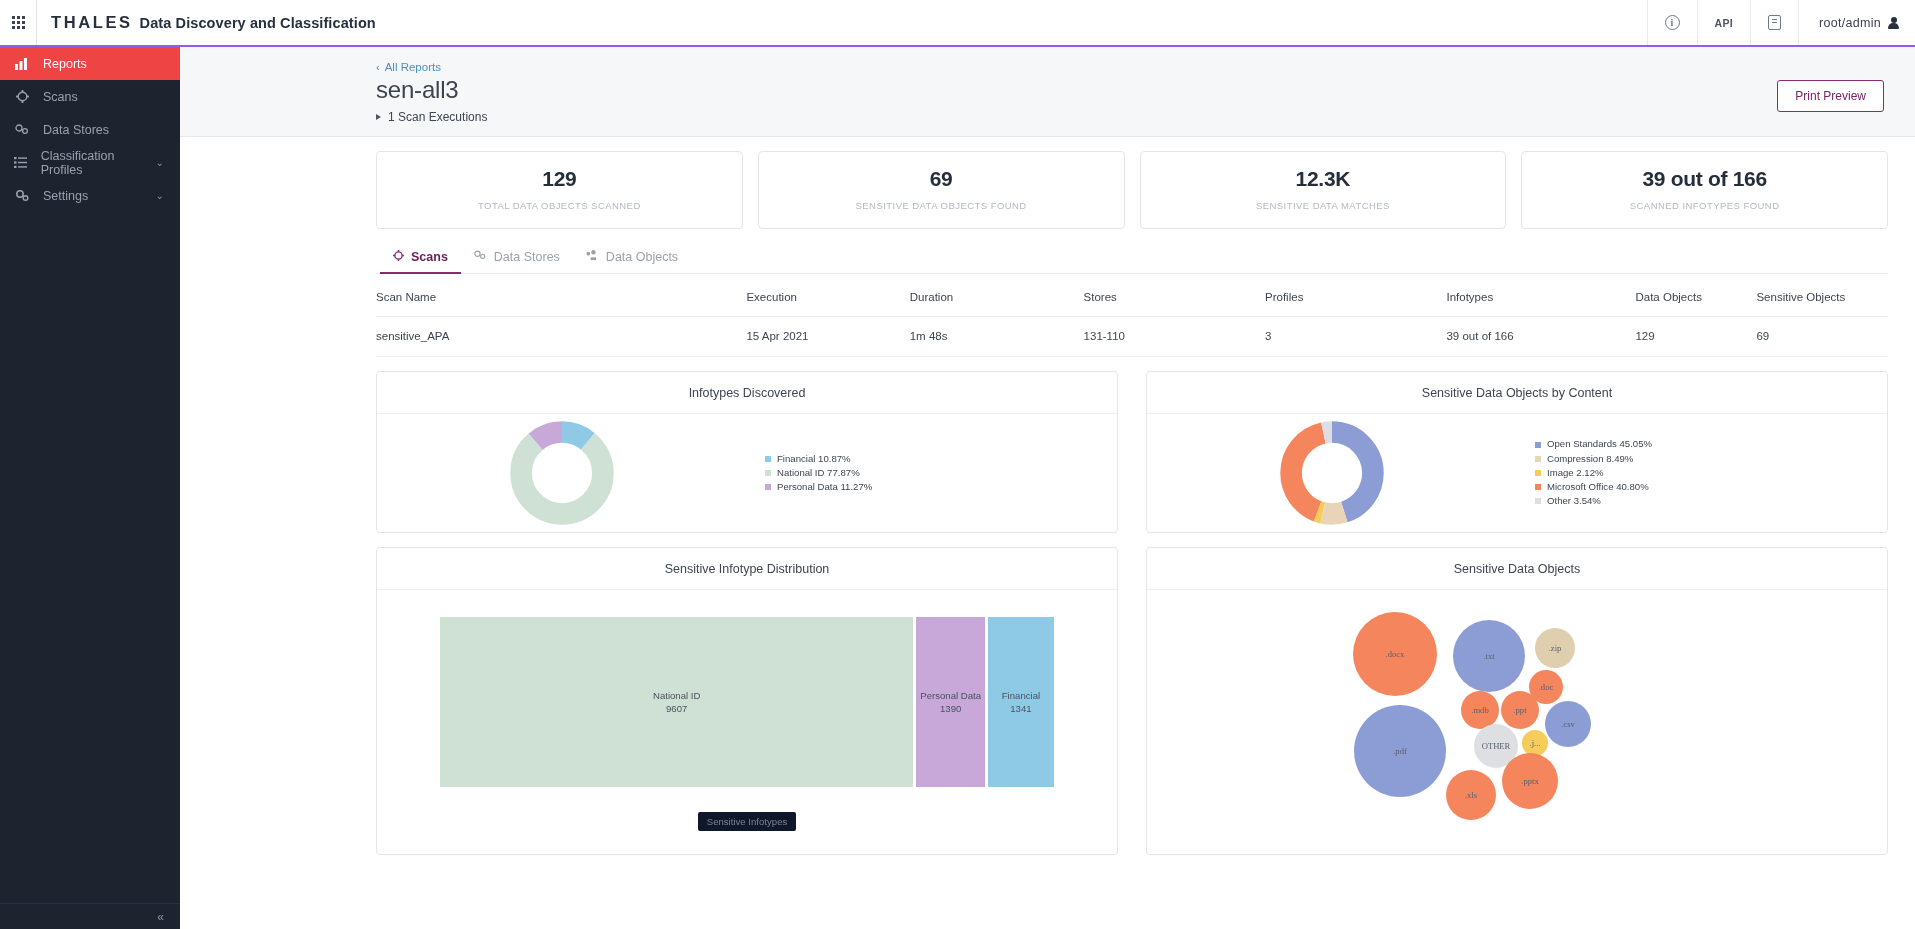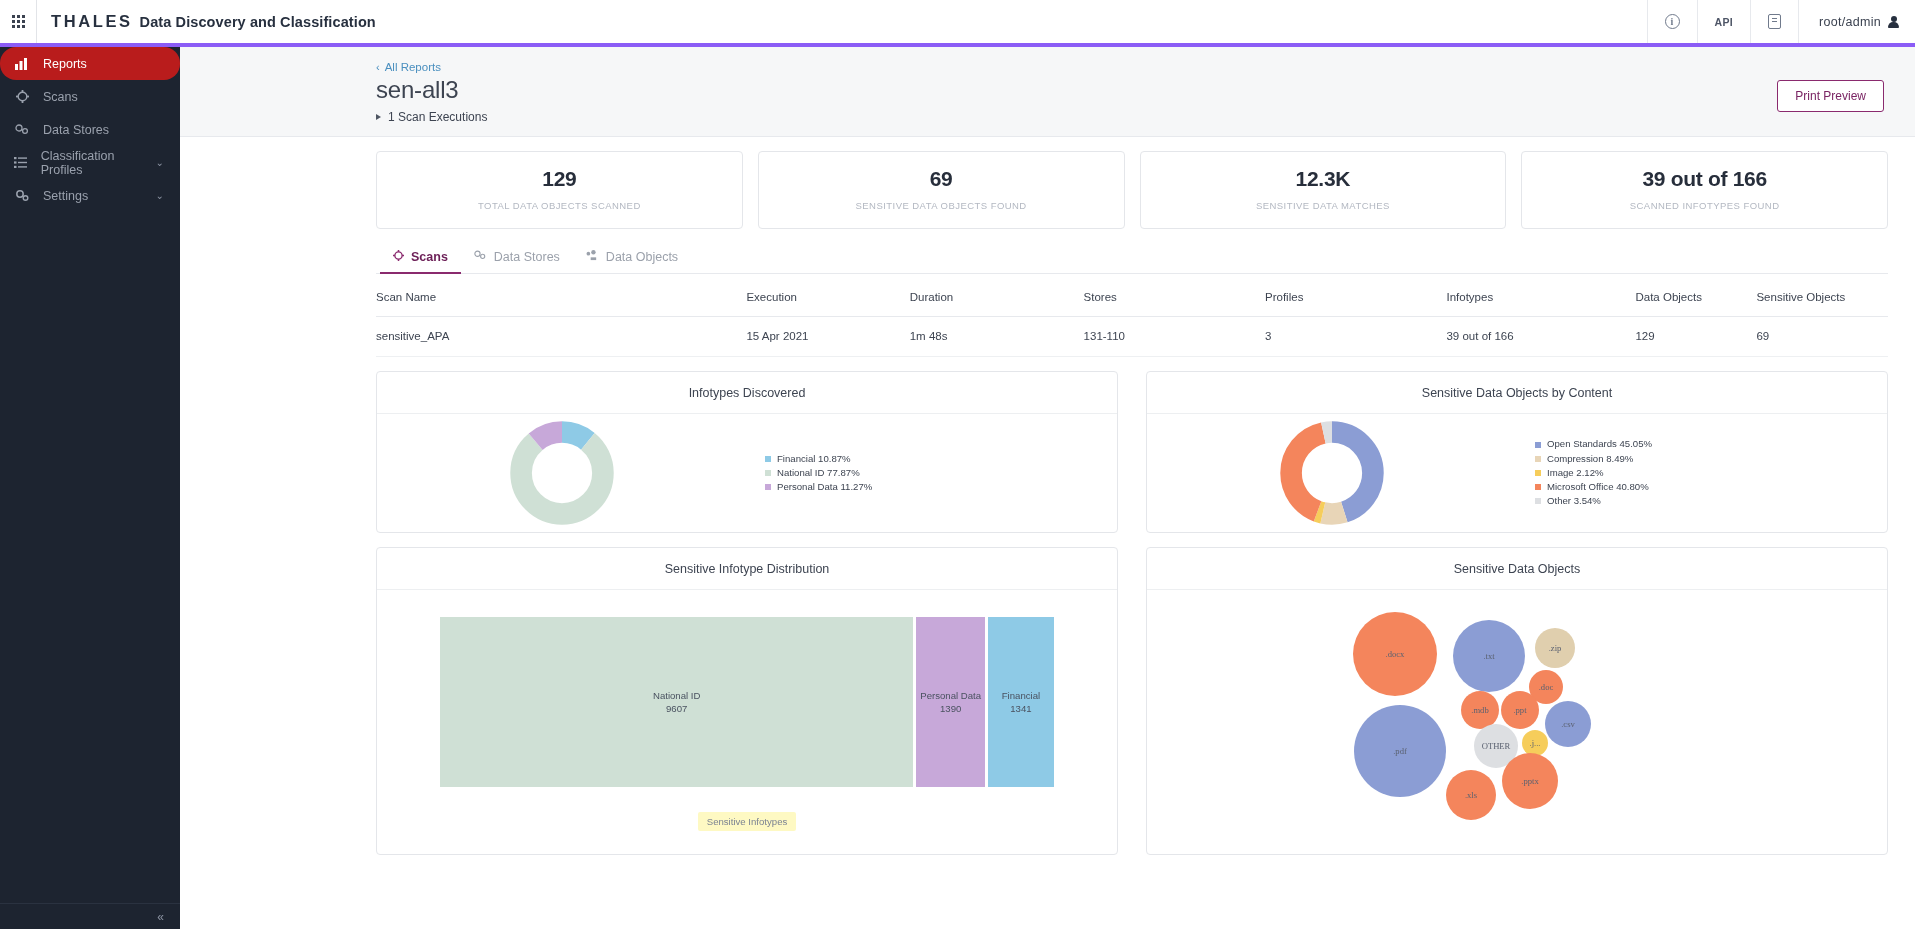--- a/index.html
+++ b/index.html
@@ -6,21 +6,21 @@
   html, body {
     width: 1915px; height: 929px;
     font-family: "Liberation Sans", sans-serif;
     background: #ffffff; overflow: hidden;
   }
   body { display: flex; flex-direction: column; }
 
   
   .topbar {
     height: 47px; flex: 0 0 47px; background: #ffffff;
-    border-bottom: 4px solid #8b5cf6;
+    border-bottom: 2px solid #8b5cf6;
     display: flex; align-items: stretch;
   }
   .grid-btn {
     width: 36px; display: flex; align-items: center; justify-content: center;
     cursor: pointer;
   }
   .grid-glyph { display: grid; grid-template-columns: repeat(3,3px);
     grid-template-rows: repeat(3,3px); gap: 2px; }
   .grid-glyph i { background: #3b4250; display:block; width:3px; height:3px; }
   .brand-wrap {
@@ -70,21 +70,21 @@
 
   
   .sidebar {
     width: 180px; flex: 0 0 180px; background: #1d2430;
     display: flex; flex-direction: column; position: relative;
   }
   .nav-item {
     height: 33px; display: flex; align-items: center; gap: 13px;
     padding-left: 14px; color: #9aa1ad; font-size: 12.5px; cursor: pointer;
   }
-  .nav-item.active { background: #b91c1c; color: #ffffff; border-radius: 16px; }
+  .nav-item.active { background: #ef4444; color: #ffffff; }
   .nav-ico { width: 16px; display:flex; align-items:center; justify-content:center; }
   .nav-ico svg { display: block; }
   .nav-caret { margin-left: auto; margin-right: 16px; font-size: 10px; color:#8b93a1; }
   .collapse-btn {
     position: absolute; bottom: 0; left: 0; right: 0; height: 26px;
     display: flex; align-items: center; justify-content: flex-end;
     padding-right: 16px; color: #8b93a1; font-size: 12px; cursor: pointer;
     border-top: 1px solid #2a3240;
   }
 
@@ -158,21 +158,21 @@
   .swatch { width: 6px; height: 6px; flex: 0 0 6px; }
 
   
   .treemap { display: flex; gap: 3px; margin: 27px 63px 0; height: 170px; }
   .tm-cell {
     display:flex; align-items:center; justify-content:center; text-align:center;
     font-size: 9.6px; color: #4a5260; line-height: 13px;
   }
   .tm-foot { text-align: center; padding: 24px 0 14px; }
   .tm-chip {
-    display:inline-block; background:#fef9c3; color:#7b8392; font-size:9.6px;
+    display:inline-block; background:#0f172a; color:#7b8392; font-size:9.6px;
     padding: 4px 9px; border-radius: 2px;
   }
 
   .bubbles { position: relative; height: 250px; margin-top: 14px;}
   .bubble {
     position: absolute; border-radius: 50%;
     display:flex; align-items:center; justify-content:center;
     font-size: 8.6px; color: #5a6170; font-family: Liberation Serif, serif;
   }
 </style>

